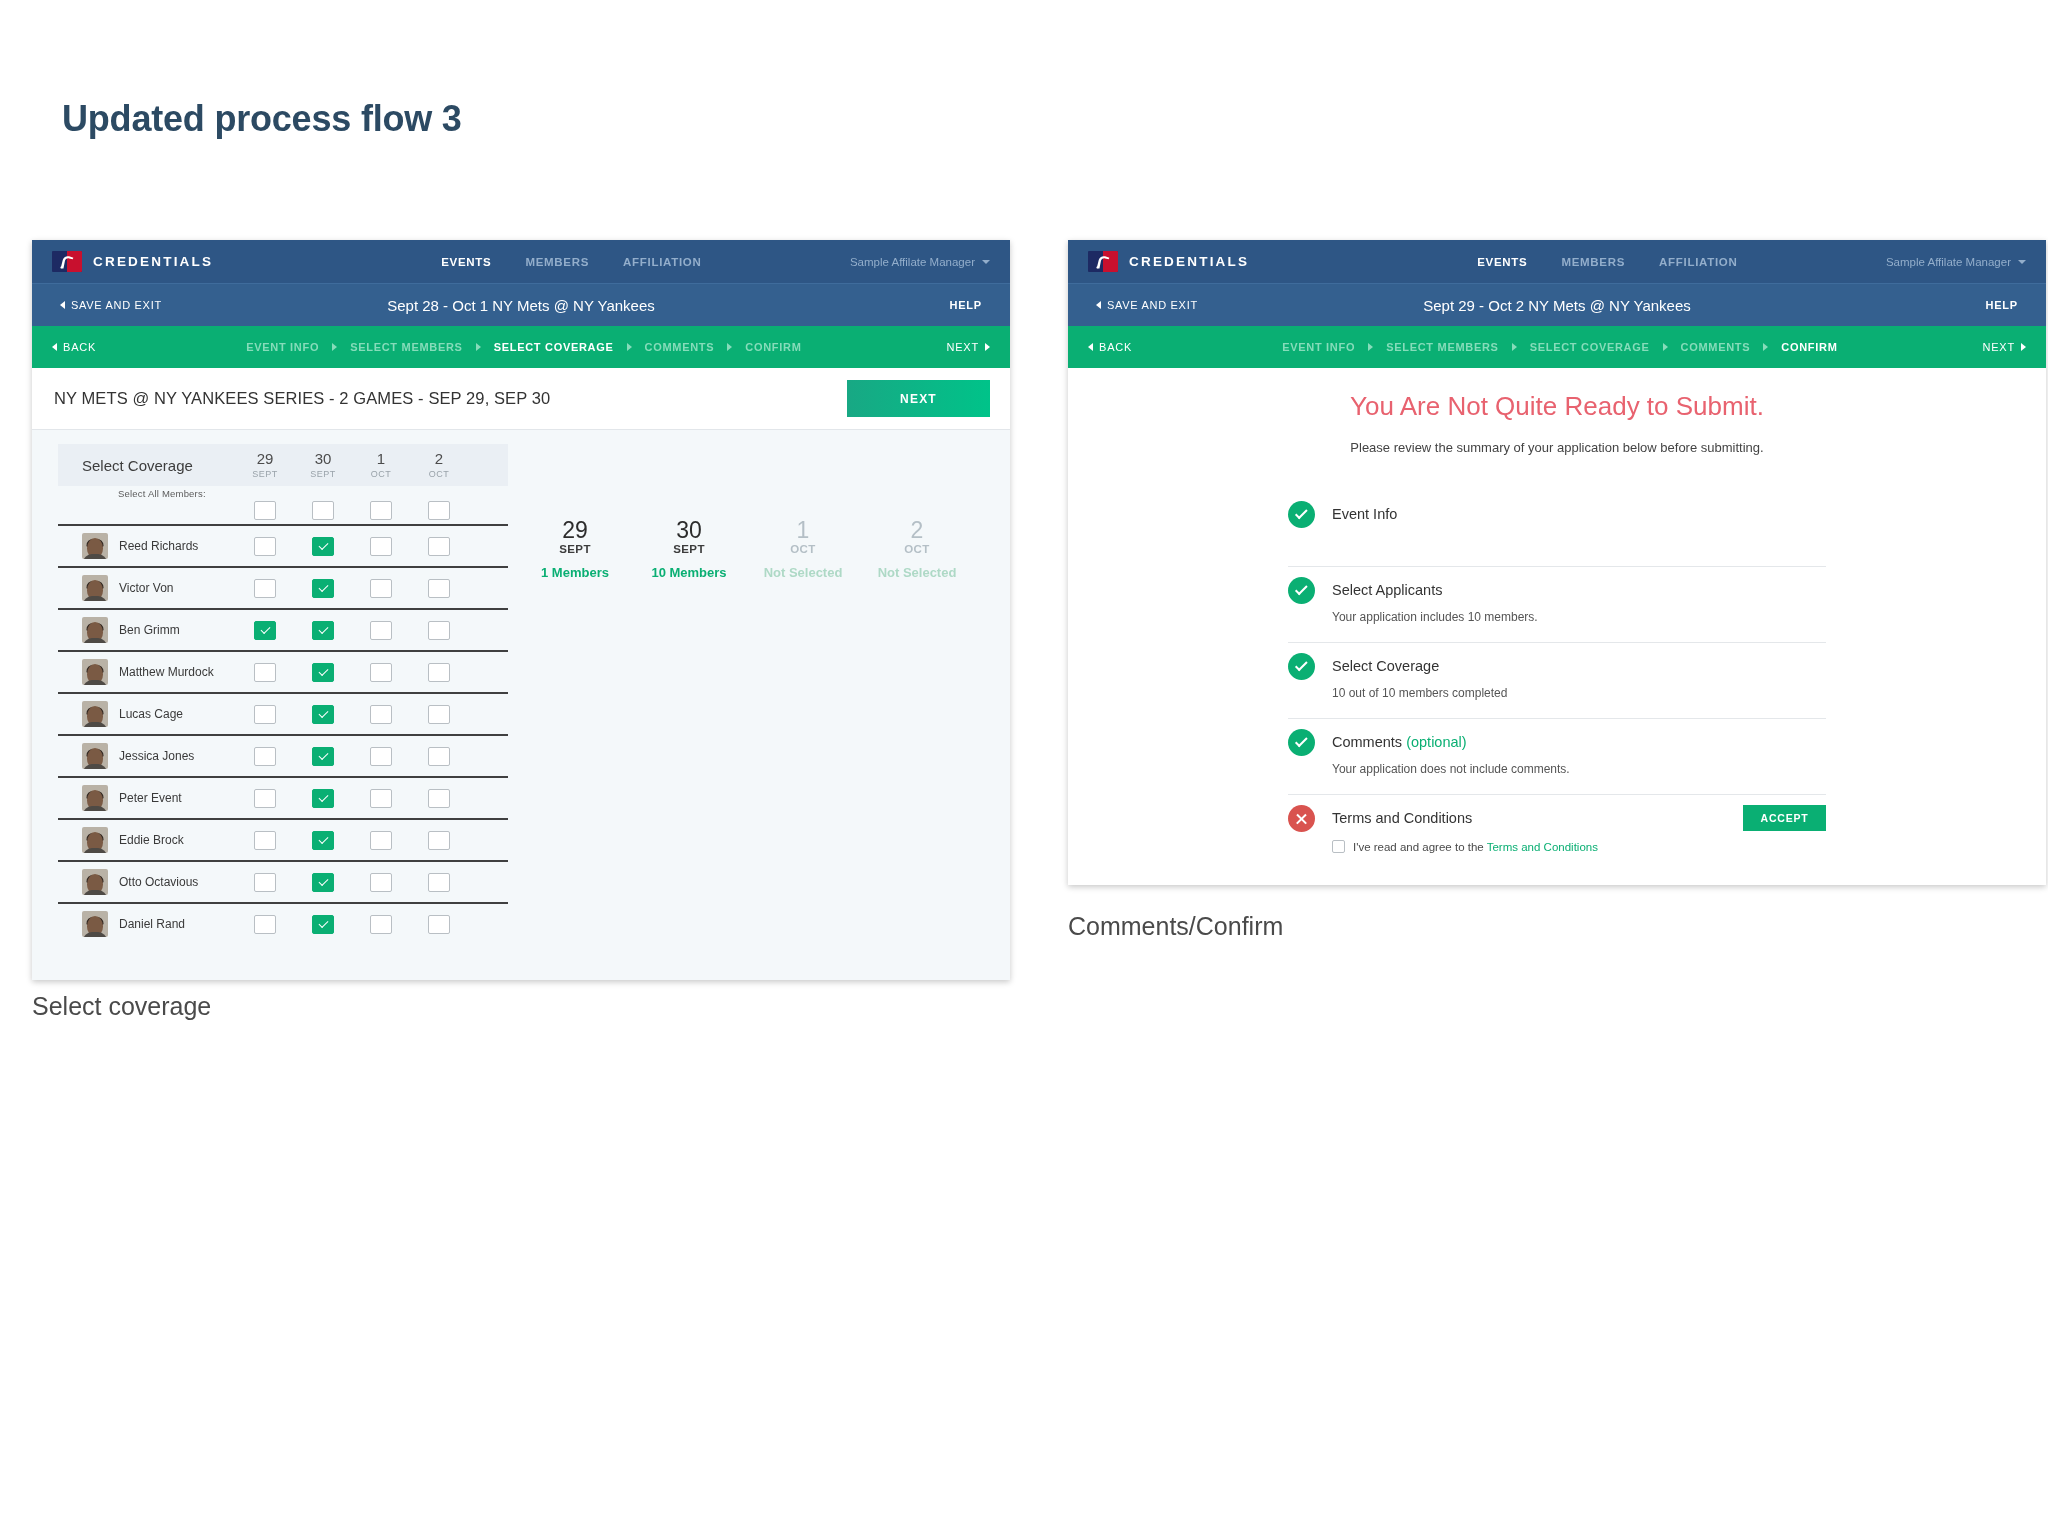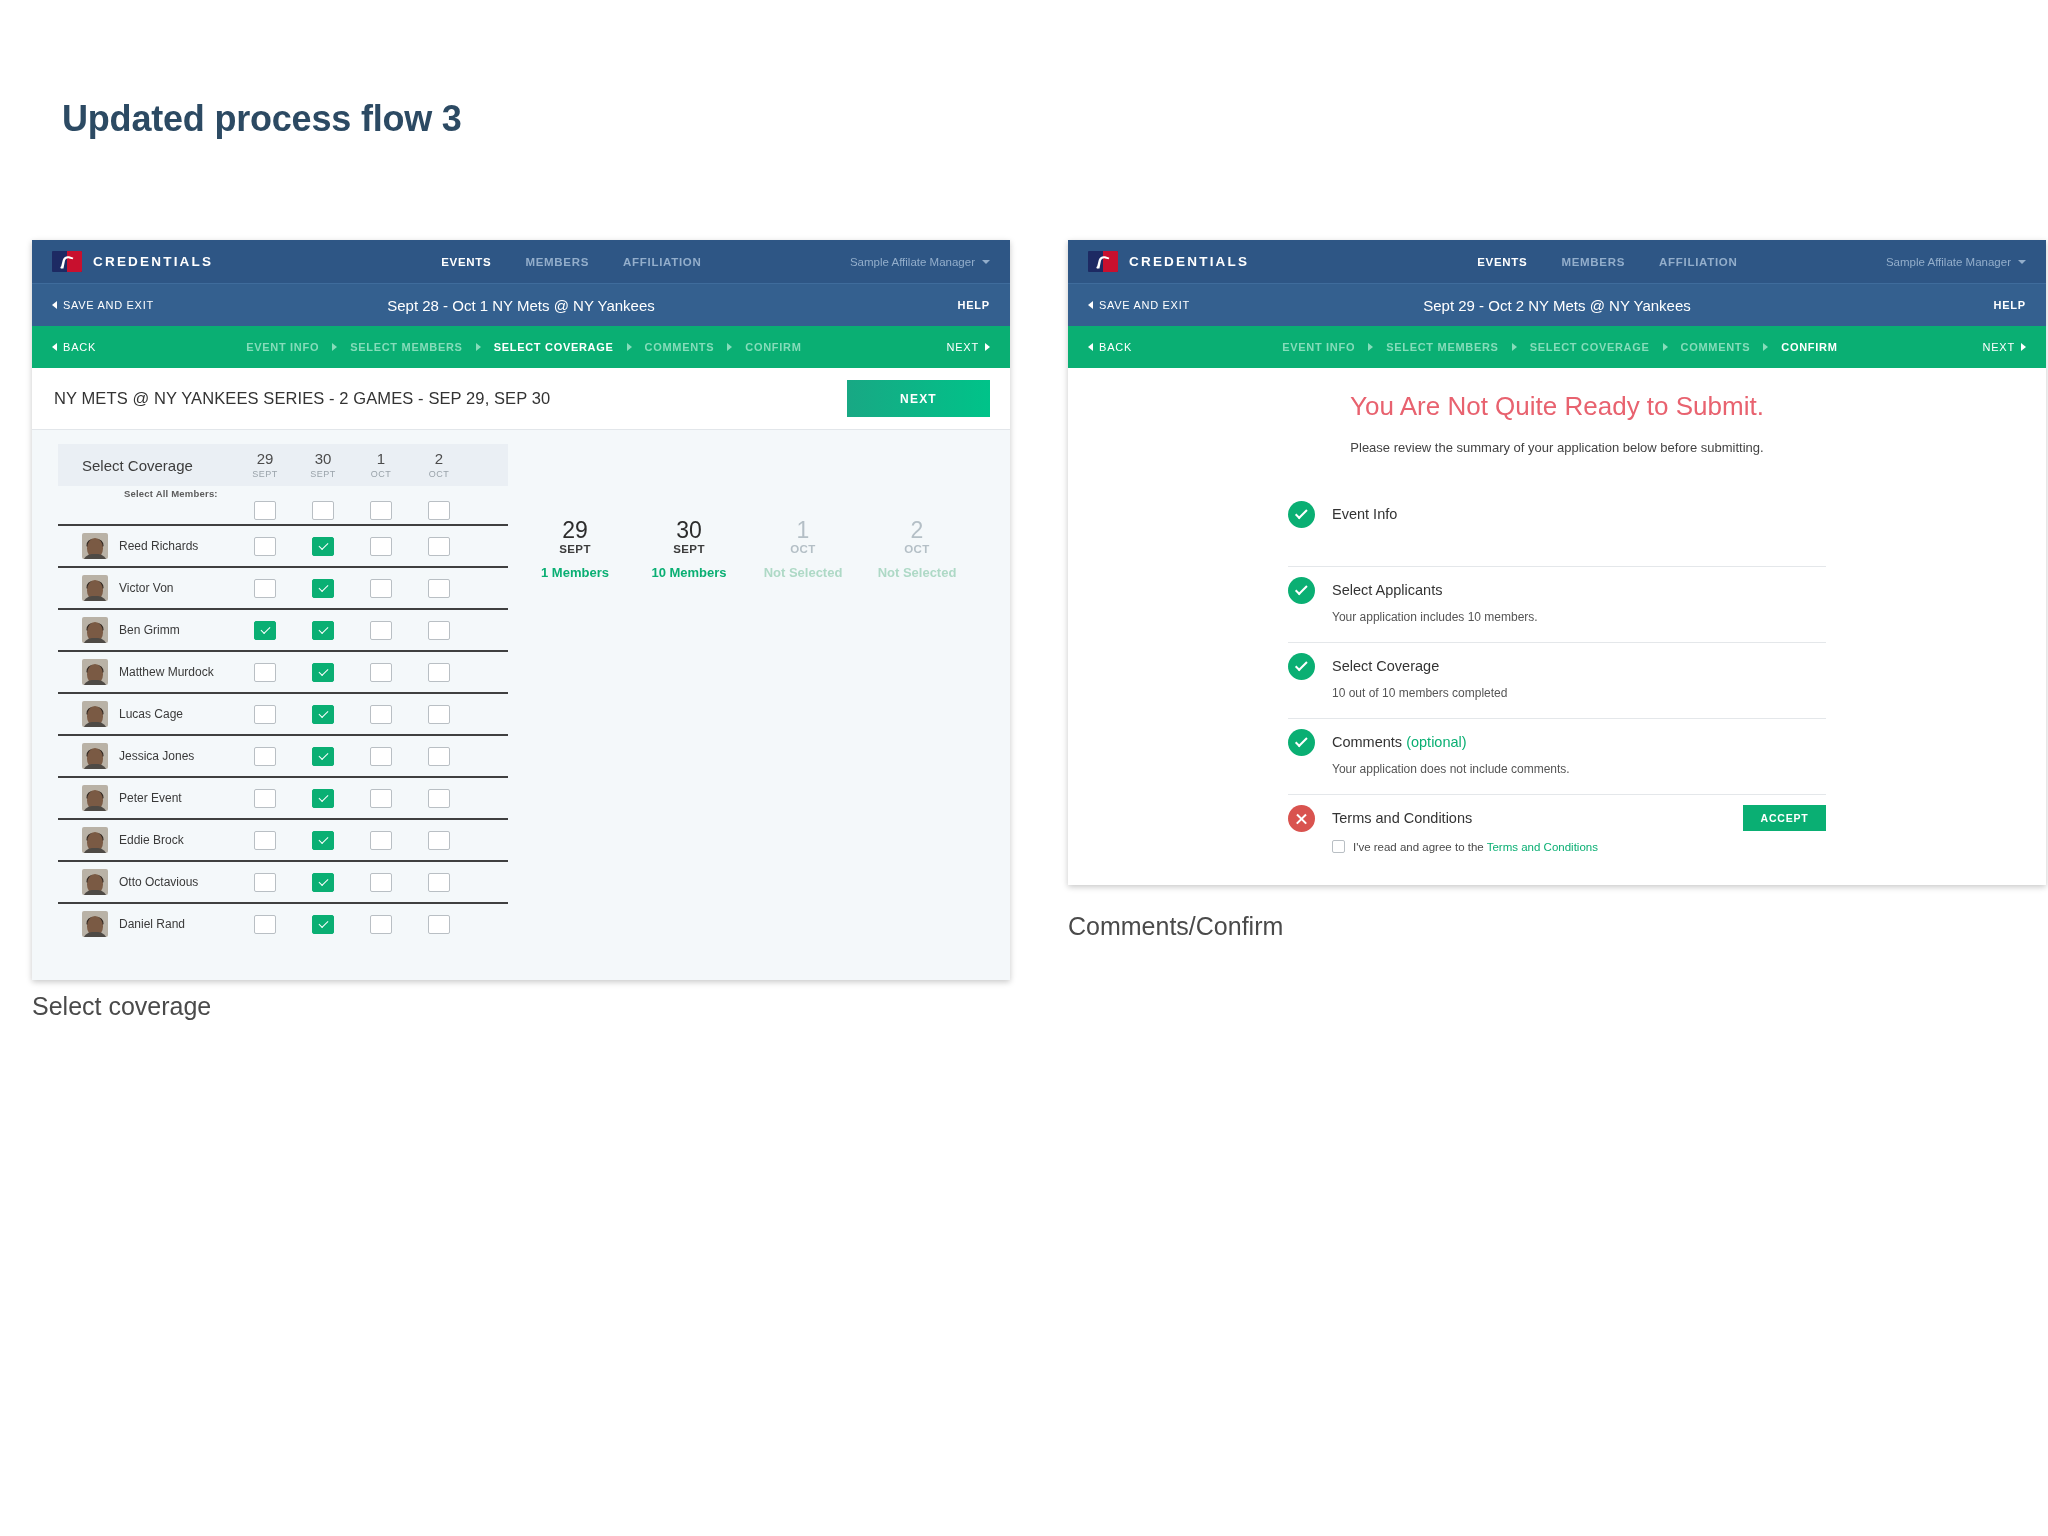--- a/index.html
+++ b/index.html
@@ -100,21 +100,21 @@
   }
 
   
   .eventbar {
     position: relative;
     height: 43px;
     background: #34608f;
     border-top: 1px solid #3f6c9c;
     display: flex;
     align-items: center;
-    padding: 0 20px;
+    padding: 0 28px;
     color: #ffffff;
   }
   .eventbar .save-exit {
     font-size: 11px;
     letter-spacing: 0.7px;
     display: flex; align-items: center; gap: 6px;
   }
   .eventbar .event-name {
     position: absolute;
     left: 0; right: 0;
@@ -240,23 +240,23 @@
   .selectall-row {
     margin-left: 26px;
     width: 450px;
     height: 38px;
     display: flex;
     align-items: flex-start;
     position: relative;
   }
   .selectall-label {
     position: absolute;
-    left: 66px; top: 2px;
+    left: 60px; top: 2px;
     font-size: 9.5px;
-    font-weight: bold;
+    font-weight: normal;
     color: #5c5c5c;
     letter-spacing: 0.2px;
   }
   .selectall-boxes {
     margin-left: 178px;
     display: flex;
     margin-top: 15px;
   }
 
   .member-row {

